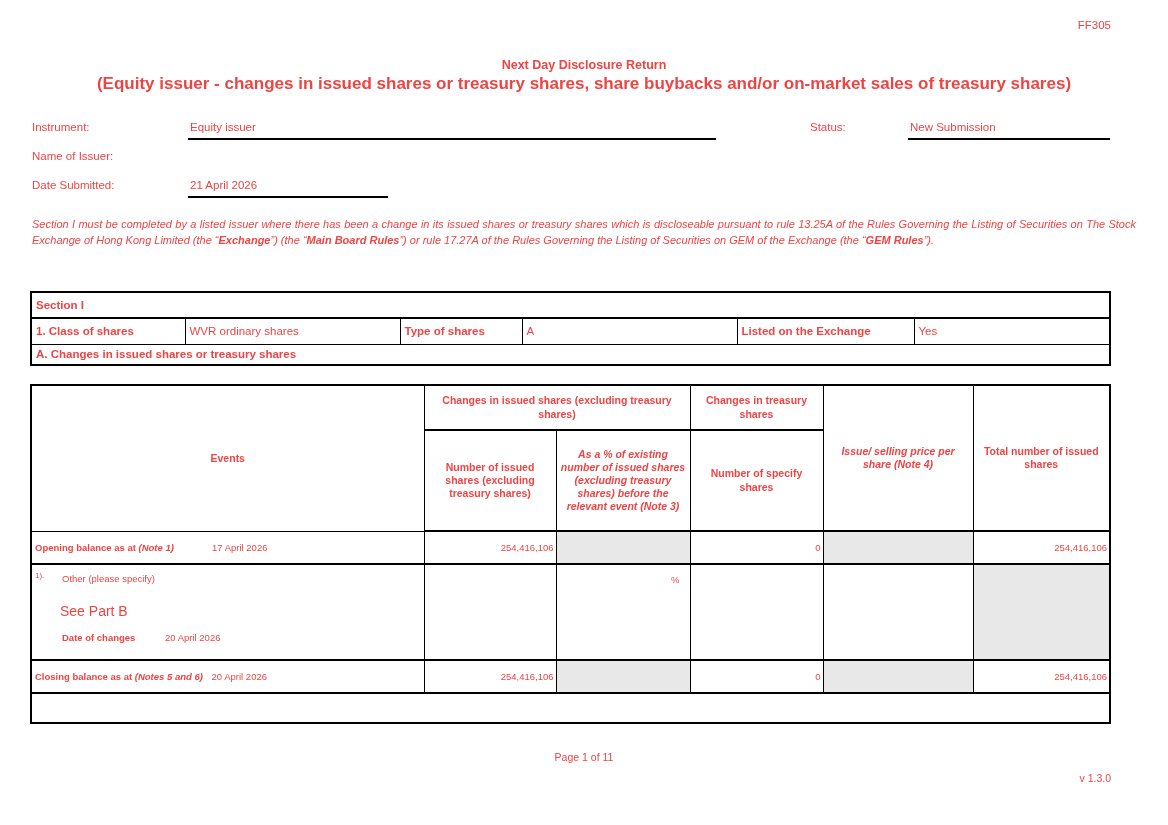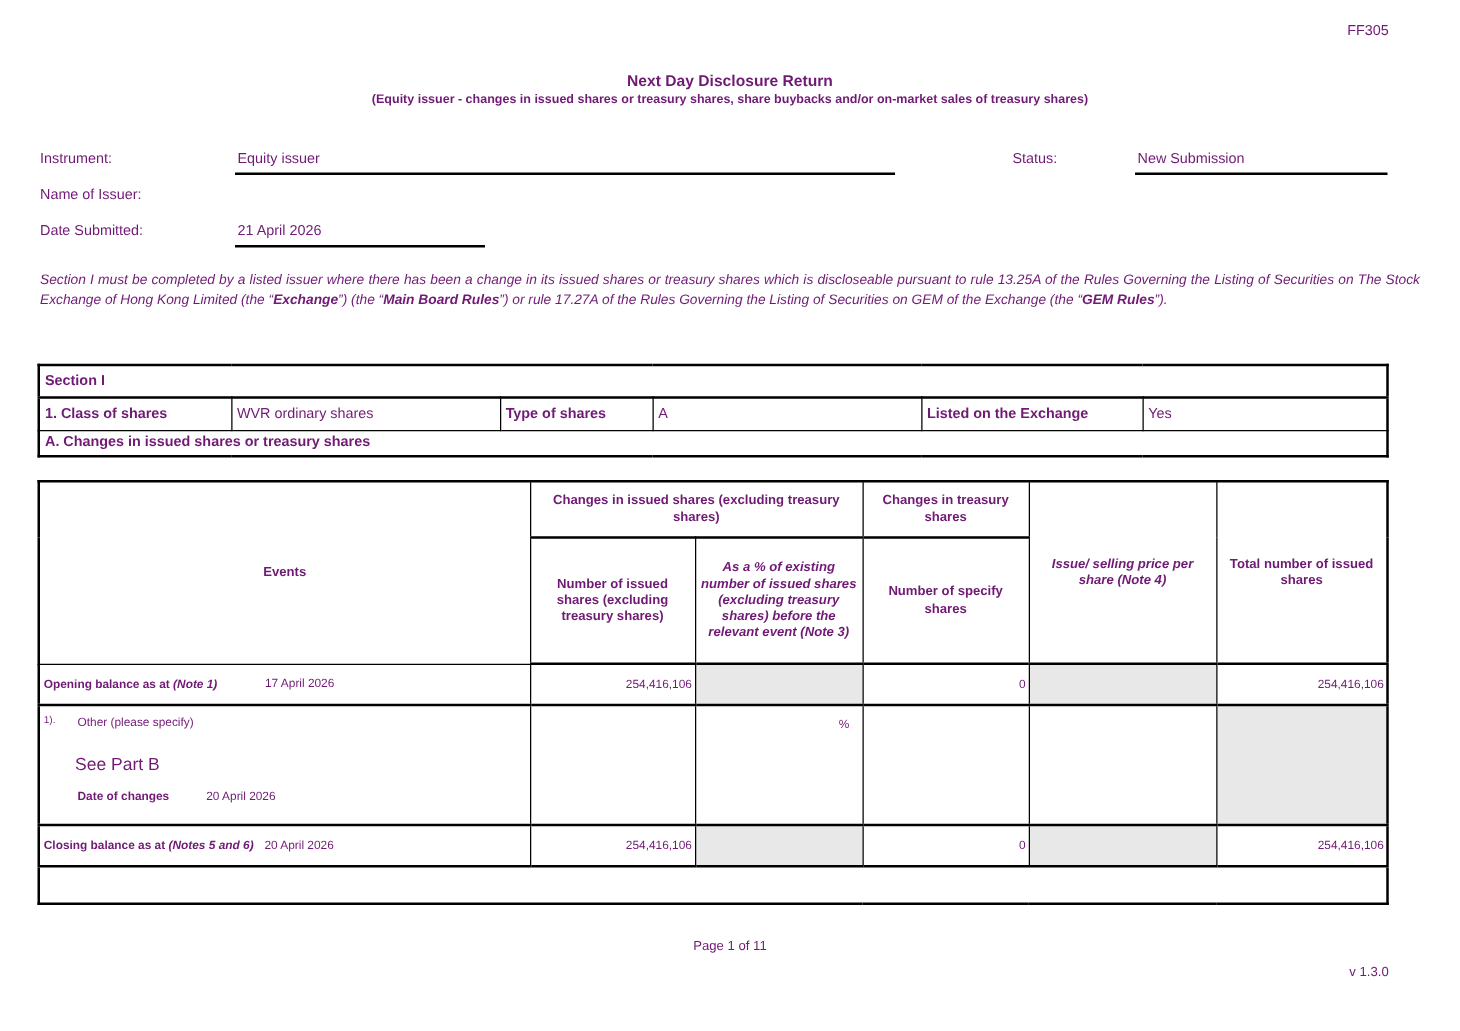--- a/index.html
+++ b/index.html
@@ -1,23 +1,23 @@
 <!DOCTYPE html>
 <html lang="en" style="--shade: #e8e8e8;"><head>
 <meta charset="utf-8">
 <style>
   html,body{margin:0;padding:0;background:#fff;}
   .page{position:relative;width:1168px;height:825px;background:#ffffff;
-        font-family:"Liberation Sans",sans-serif;color:#701a75;overflow:hidden;}
+        font-family:"Liberation Sans",sans-serif;color:#ef4444;overflow:hidden;}
 
   .form-code{position:absolute;top:19px;right:57px;font-size:11.5px;}
   .title{position:absolute;top:58px;left:0;width:100%;text-align:center;
          font-weight:bold;font-size:12.5px;}
   .subtitle{position:absolute;top:74px;left:0;width:100%;text-align:center;
-            font-weight:bold;font-size:10px;}
+            font-weight:bold;font-size:17px;}
 
   .meta-label{position:absolute;font-size:11.5px;white-space:nowrap;}
   .meta-value{position:absolute;font-size:11.5px;padding-left:2px;white-space:nowrap;
               box-sizing:border-box;}
   .u2{border-bottom:2px solid #000;}
   .u1{border-bottom:1px solid #000;}
 
   .intro{position:absolute;left:32px;top:217px;width:1104px;margin:0;
          font-style:italic;font-size:11px;line-height:15.5px;text-align:justify;}
   .intro b{font-weight:bold;}

